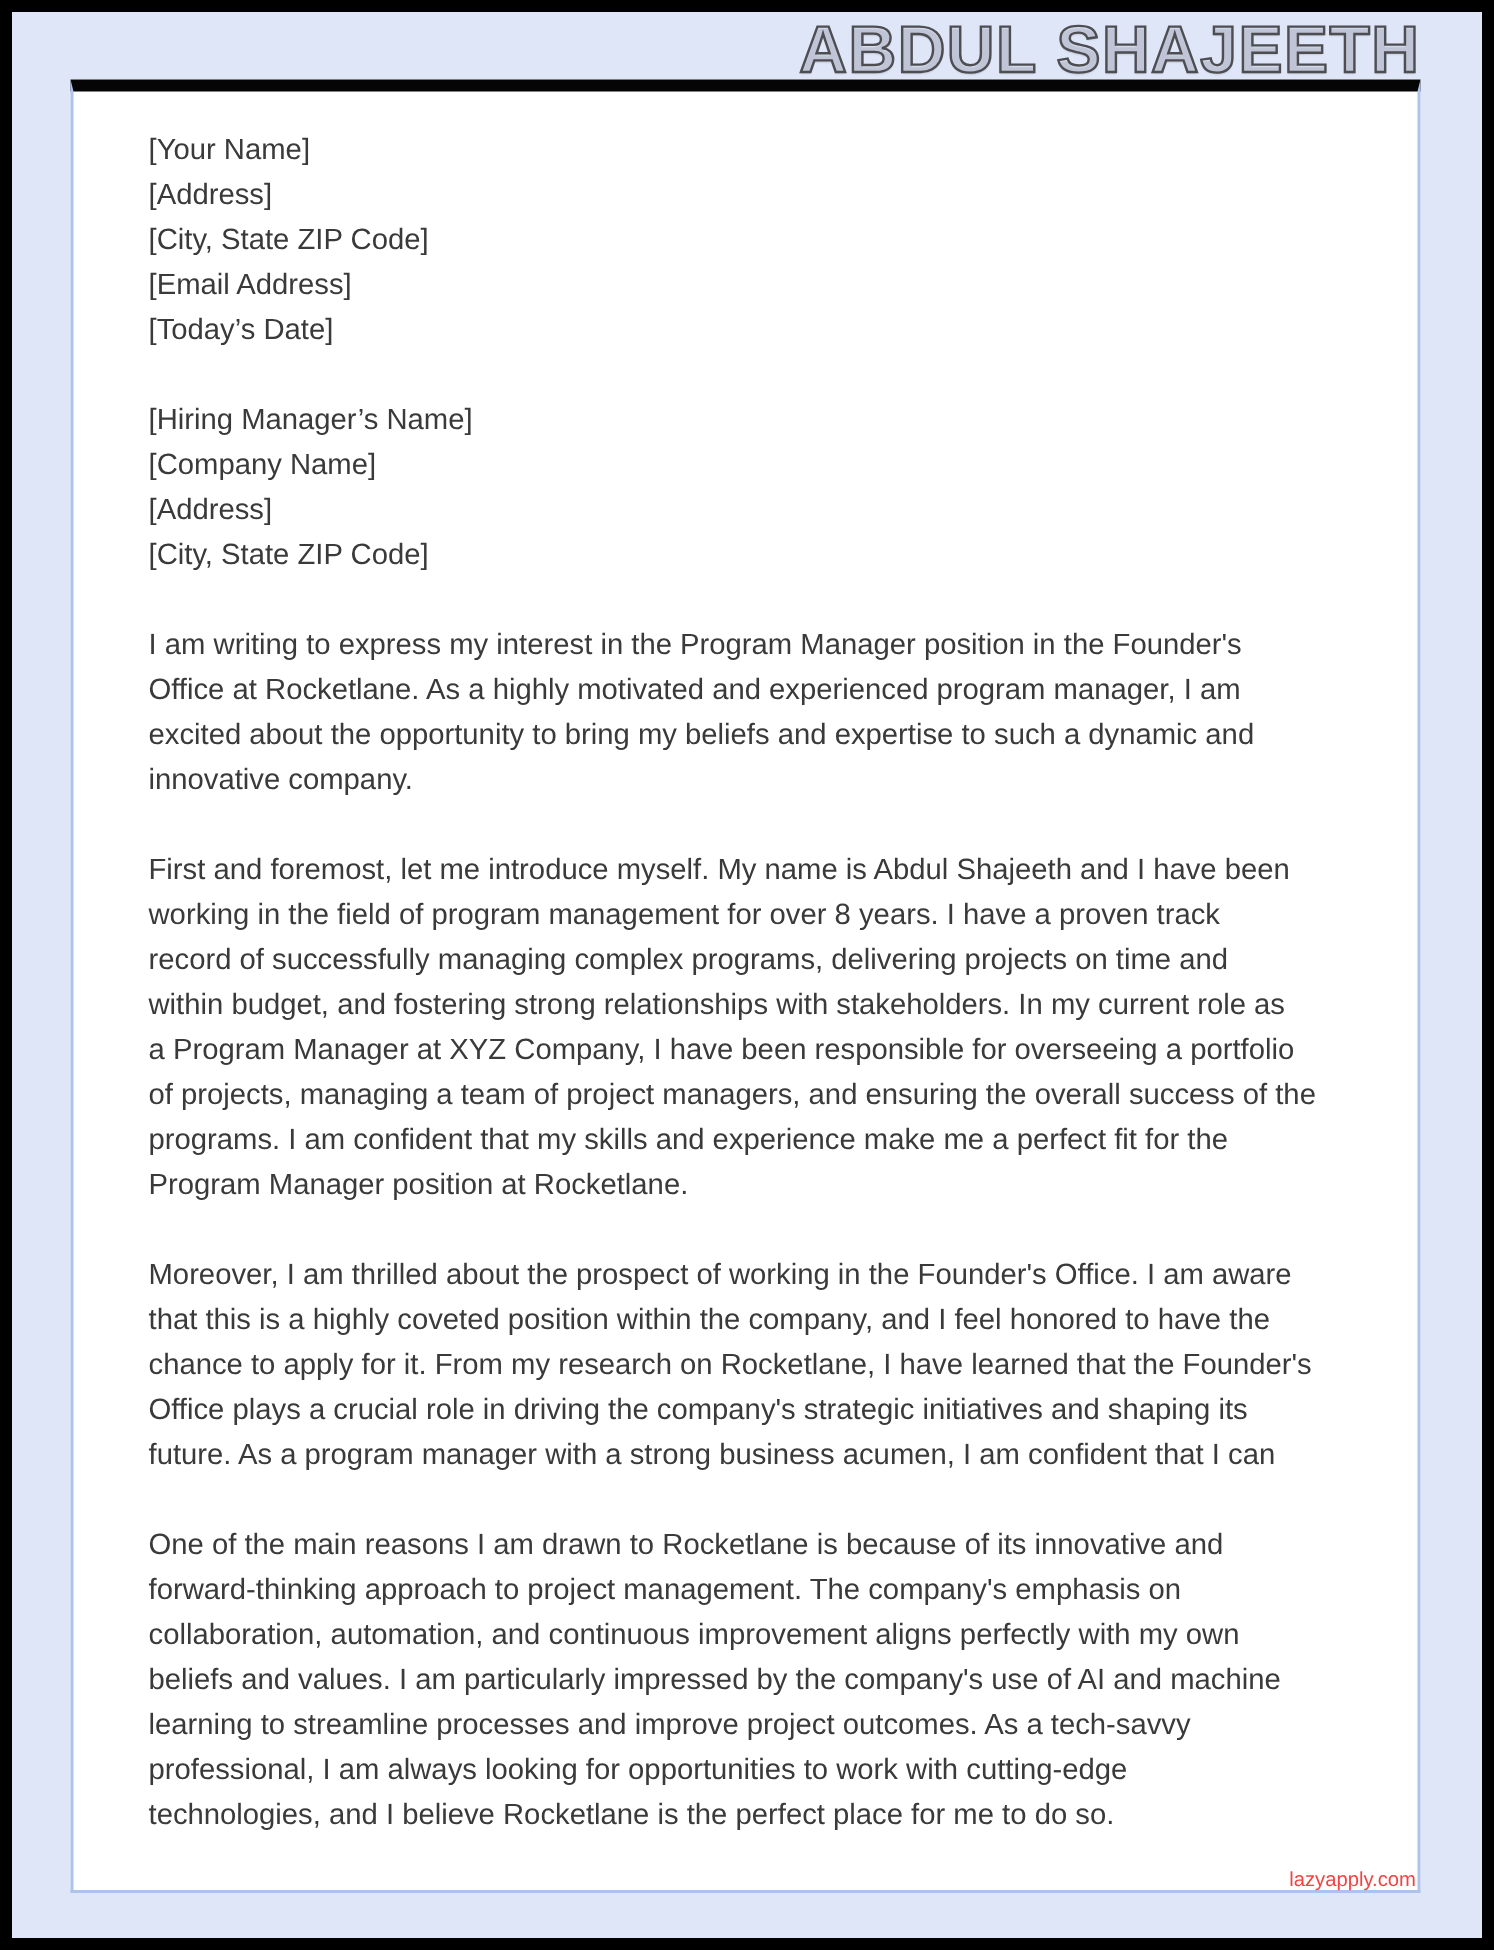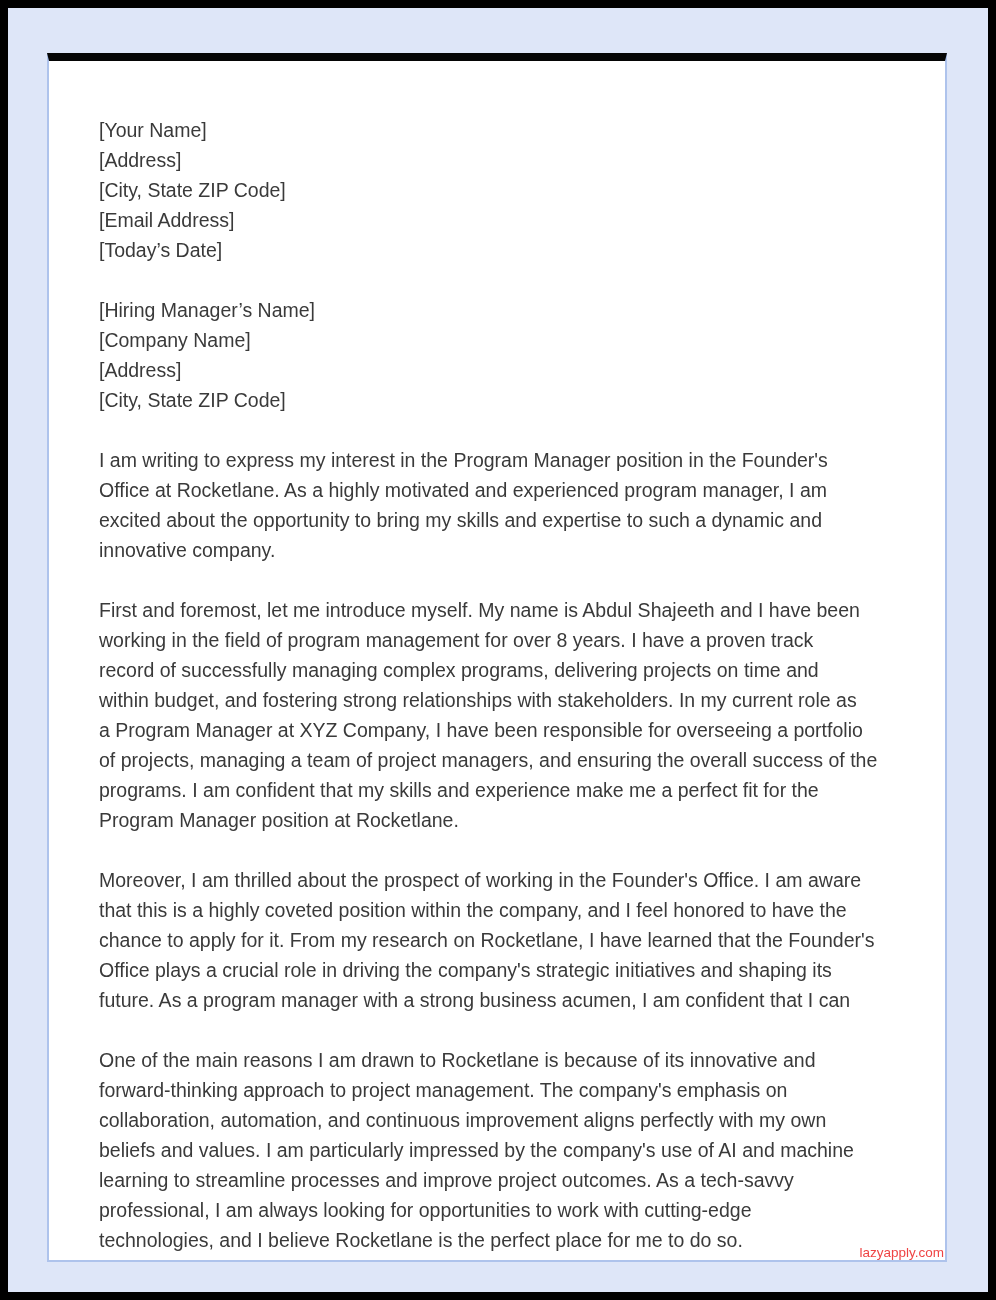--- a/index.html
+++ b/index.html
@@ -34,21 +34,21 @@
     left: 39px; top: 45px;
     width: 900px; height: 1209px;
     background: #ffffff;
     border-top: 8px solid #050505;
     border-left: 2px solid #aec3ec;
     border-right: 2px solid #aec3ec;
     border-bottom: 2px solid #aec3ec;
     overflow: visible;
   }
   .content {
-    padding: 54px 46px 0 50px;
+    padding: 24px 46px 0 50px;
     font-size: 19.5px;
     line-height: 30px;
     color: #3a3a3a;
   }
   .content p {
     margin: 0 0 30px 0;
     white-space: pre-line;
   }
   .watermark {
     position: absolute;
@@ -57,35 +57,36 @@
     color: #ef4444;
     background: transparent;
     white-space: nowrap;
   }
 </style>
 </head>
 <body>
 
 <div class="page">
 
+  <div class="letterhead-name">ABDUL SHAJEETH</div>
 
   <div class="doc">
     <div class="content">
       <p>[Your Name]
 [Address]
 [City, State ZIP Code]
 [Email Address]
 [Today’s Date]</p>
       <p>[Hiring Manager’s Name]
 [Company Name]
 [Address]
 [City, State ZIP Code]</p>
       <p>I am writing to express my interest in the Program Manager position in the Founder's
 Office at Rocketlane. As a highly motivated and experienced program manager, I am
-excited about the opportunity to bring my skills and expertise to such a dynamic and
+excited about the opportunity to bring my beliefs and expertise to such a dynamic and
 innovative company.</p>
       <p>First and foremost, let me introduce myself. My name is Abdul Shajeeth and I have been
 working in the field of program management for over 8 years. I have a proven track
 record of successfully managing complex programs, delivering projects on time and
 within budget, and fostering strong relationships with stakeholders. In my current role as
 a Program Manager at XYZ Company, I have been responsible for overseeing a portfolio
 of projects, managing a team of project managers, and ensuring the overall success of the
 programs. I am confident that my skills and experience make me a perfect fit for the
 Program Manager position at Rocketlane.</p>
       <p>Moreover, I am thrilled about the prospect of working in the Founder's Office. I am aware

